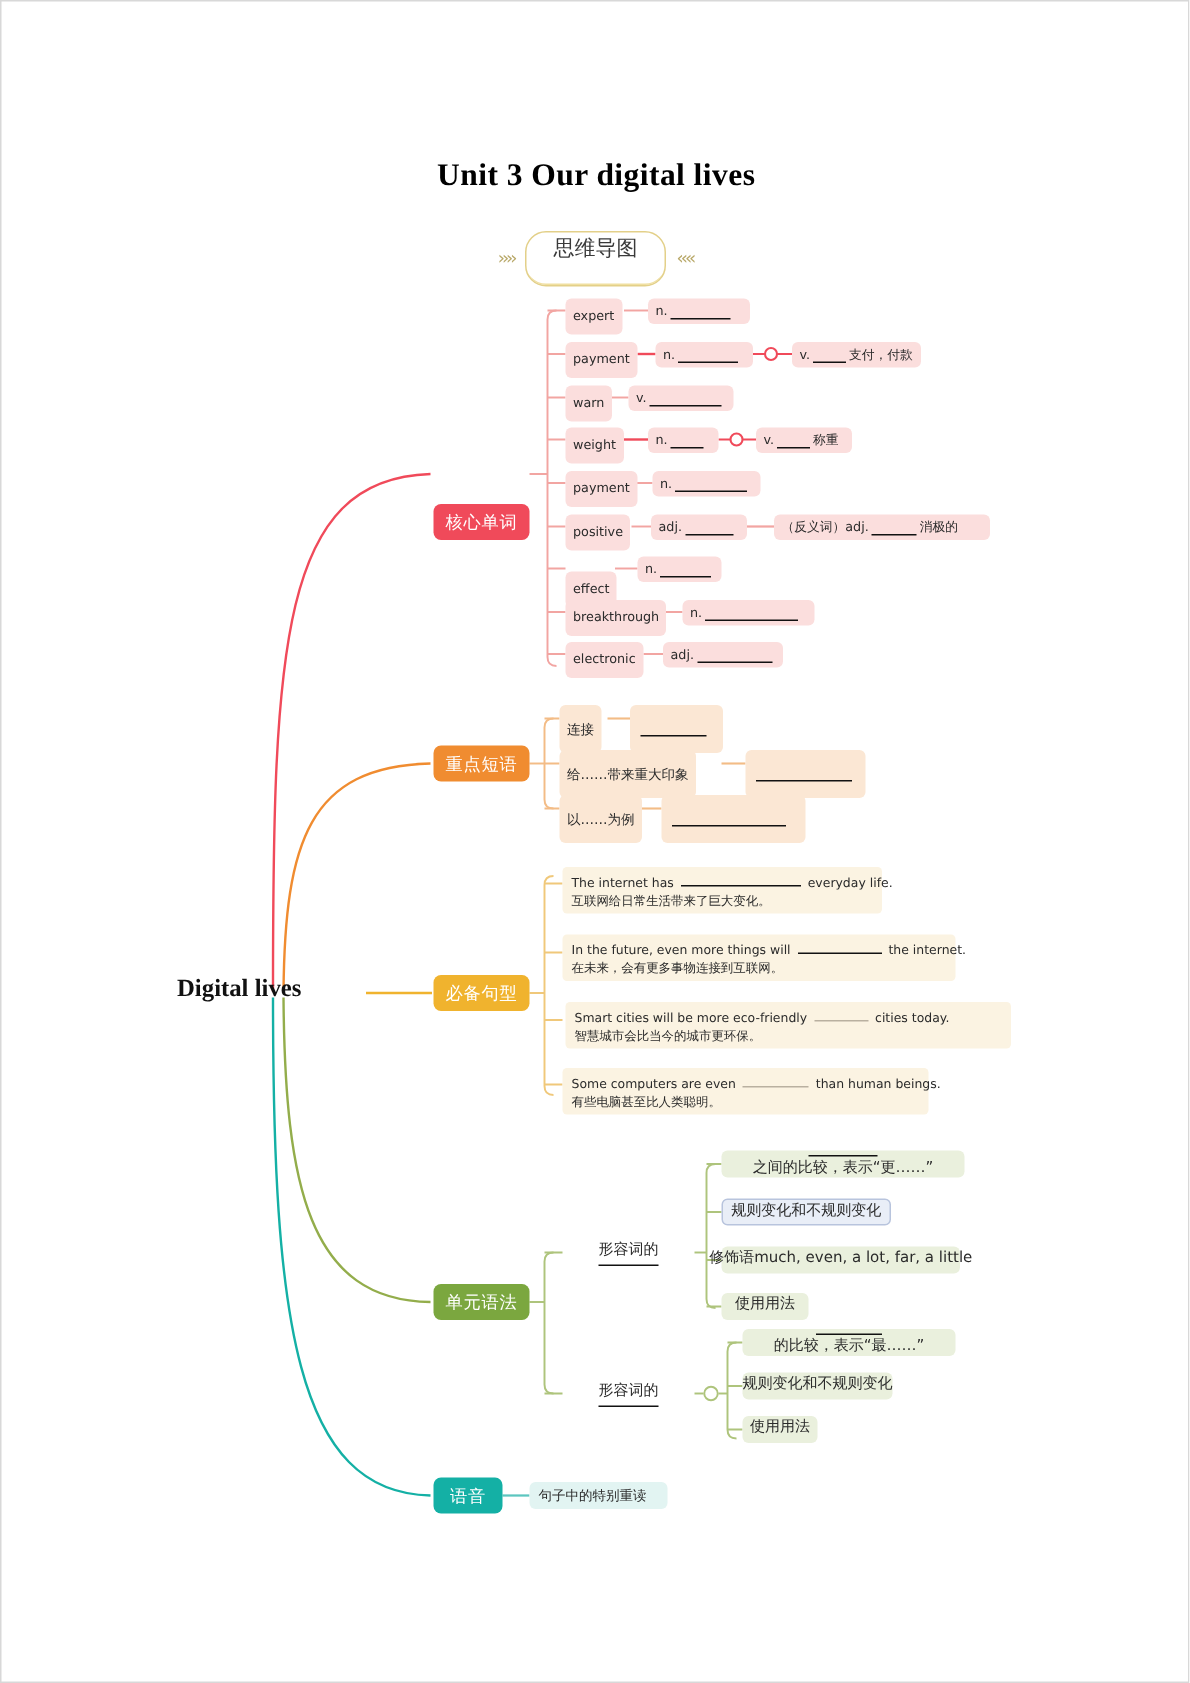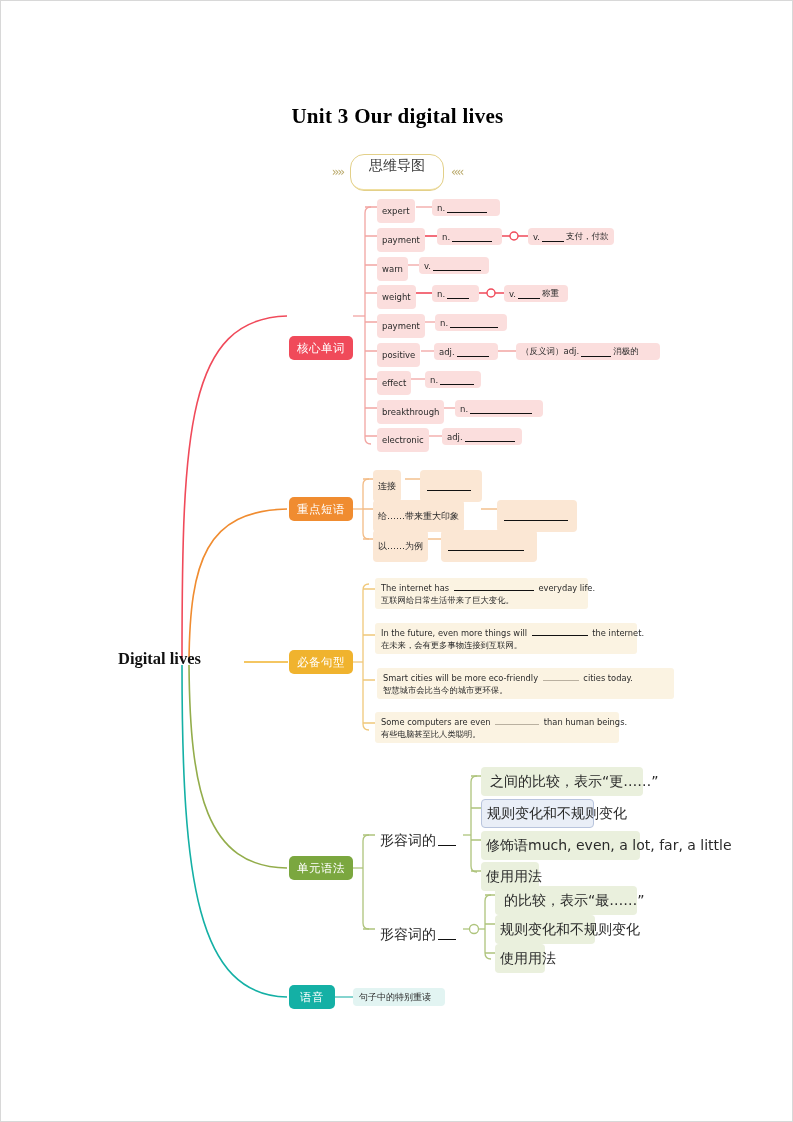--- a/index.html
+++ b/index.html
@@ -79,21 +79,21 @@
   .chip.peach{background:#fbe7d4;color:#2a2a2a;font-size:9px;height:32px;padding:0 5px;}
   
   .chip.cream{
     background:#fbf3e2;color:#2a2a2a;font-size:8.3px;
     padding:3px 6px;display:block;line-height:1.45;
     border-radius:3px;
   }
   .chip.cream .en{display:block;}
   .chip.cream .zh{display:block;}
   
-  .chip.green{background:#eaf0dd;color:#2a2a2a;font-size:14px;height:29px;padding:0 5px;}
+  .chip.green{background:#eaf0dd;color:#2a2a2a;font-size:10px;height:18px;padding:0 5px;flex-direction:column;}
   .chip.green.hl{background:#e9eef7;border:1px solid #b8c4dd;}
   
   .chip.mint{background:#e2f4f2;color:#2a2a2a;font-size:9px;height:18px;padding:0 6px;}
 
   .blank{
     display:inline-block;border-bottom:1px solid #111;
     height:9px;margin:0 2px;vertical-align:baseline;
   }
   .pos{font-style:normal;}
 </style>
@@ -238,21 +238,21 @@
     <div class="chip pinkdef" style="left:433px;top:342px;width:64px;">
       <span class="pos">adj.</span>
       <span class="blank" style="width:32px;"></span>
       </div>
     <div class="chip pinkdef" style="left:515px;top:342px;width:144px;">
       <span class="pos">（反义词）adj.</span>
       <span class="blank" style="width:30px;"></span>
       <span>消极的</span>
       </div>
 
-    <div class="chip pink" style="left:376px;top:370px;">
+    <div class="chip pink" style="left:376px;top:380px;">
       <span>effect</span>
       </div>
     <div class="chip pinkdef" style="left:424px;top:370px;width:56px;">
       <span class="pos">n.</span>
       <span class="blank" style="width:34px;"></span>
       </div>
 
     <div class="chip pink" style="left:376px;top:399px;">
       <span>breakthrough</span>
       </div>

